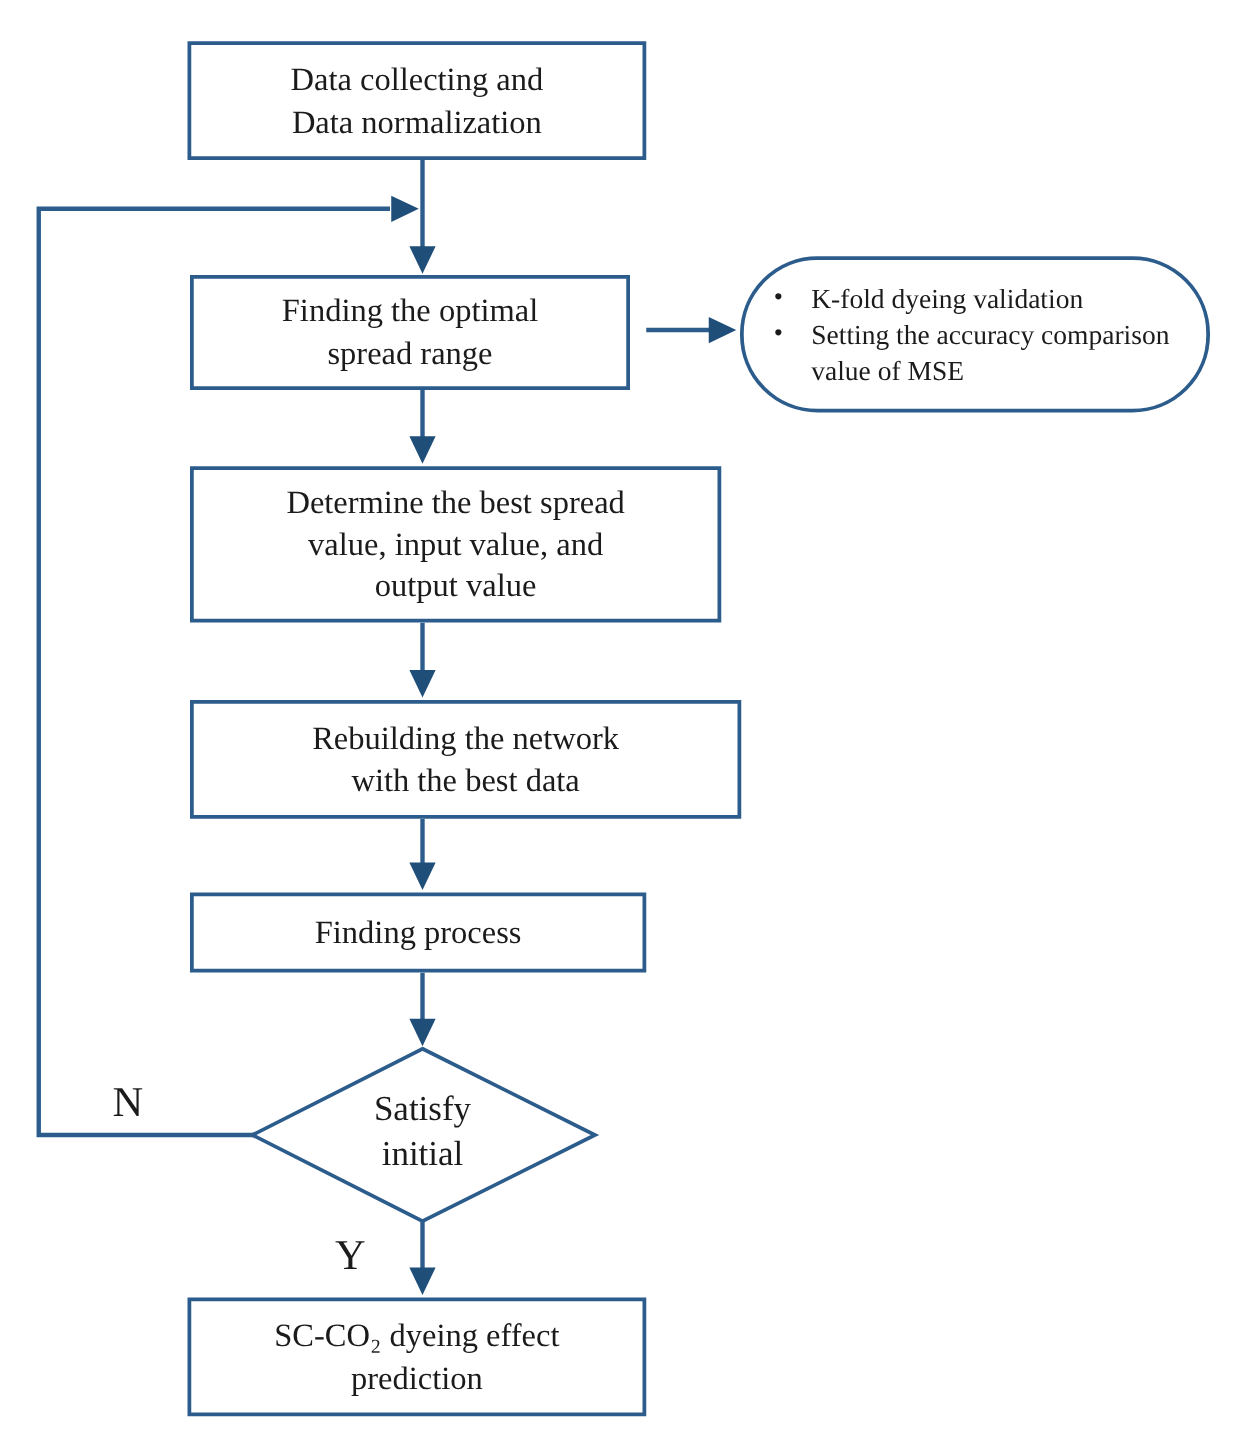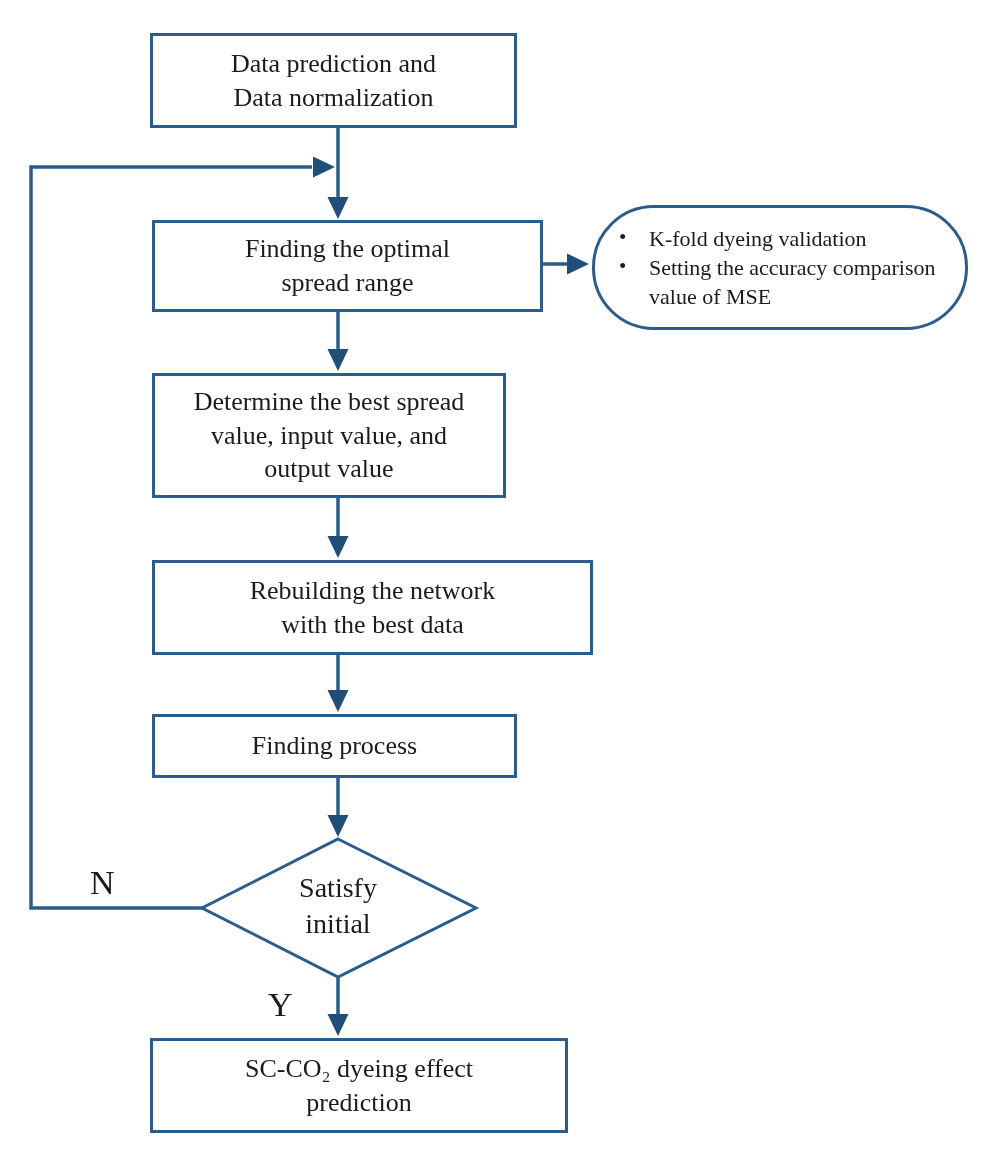--- a/index.html
+++ b/index.html
@@ -36,25 +36,25 @@
     background: #ffffff;
     display: flex;
     align-items: center;
     justify-content: center;
     text-align: center;
     font-size: 26px;
     line-height: 1.3;
     white-space: pre-line;
   }
   #node-collect   { left: 150px; top: 33px;   width: 367px; height: 95px; }
-  #node-spread    { left: 152px; top: 220px;  width: 391px; height: 92px; }
-  #node-determine { left: 152px; top: 373px;  width: 354px; height: 125px; }
+  #node-spread    { left: 152px; top: 220px;  width: 352px; height: 92px; }
+  #node-determine { left: 152px; top: 373px;  width: 425px; height: 125px; }
   #node-rebuild   { left: 152px; top: 560px;  width: 441px; height: 95px; }
   #node-testing   { left: 152px; top: 714px;  width: 365px; height: 64px; }
-  #node-predict   { left: 150px; top: 1038px; width: 418px; height: 95px; }
+  #node-predict   { left: 150px; top: 1038px; width: 367px; height: 95px; }
   .bubble {
     position: absolute;
     left: 592px; top: 205px;
     width: 376px; height: 125px;
     box-sizing: border-box;
     border: 3px solid var(--line, #2b5c8c);
     border-radius: 62px;
     background: #ffffff;
     display: flex;
     flex-direction: column;
@@ -115,21 +115,21 @@
 
     <line class="wire" x1="338" y1="778" x2="338" y2="816"></line>
     <polygon class="arrowhead" points="327.5,815 348.5,815 338,837"></polygon>
 
     <polygon class="diamond-shape" points="338,839 476,908 338,977 202,908"></polygon>
 
     <line class="wire" x1="338" y1="977" x2="338" y2="1015"></line>
     <polygon class="arrowhead" points="327.5,1014 348.5,1014 338,1036"></polygon>
   </svg>
 
-  <div class="node-box" id="node-collect">Data prediction and
+  <div class="node-box" id="node-collect">Data collecting and
 Data normalization</div>
 
   <div class="node-box" id="node-spread">Finding the optimal
 spread range</div>
 
   <div class="node-box" id="node-determine">Determine the best spread
 value, input value, and
 output value</div>
 
   <div class="node-box" id="node-rebuild">Rebuilding the network

